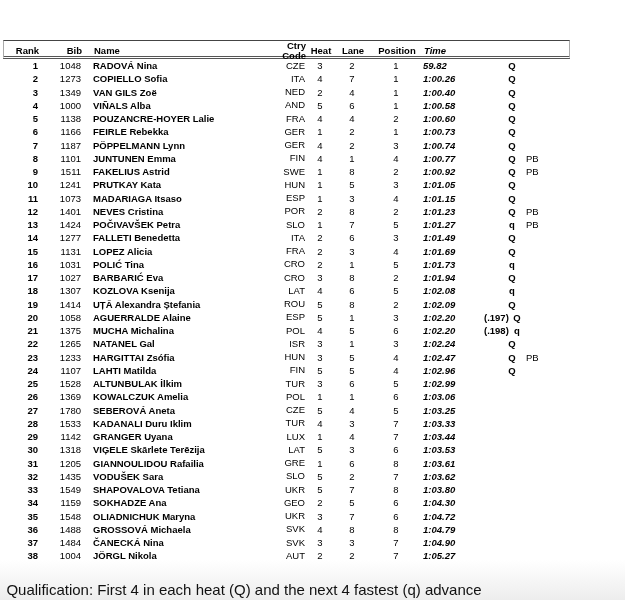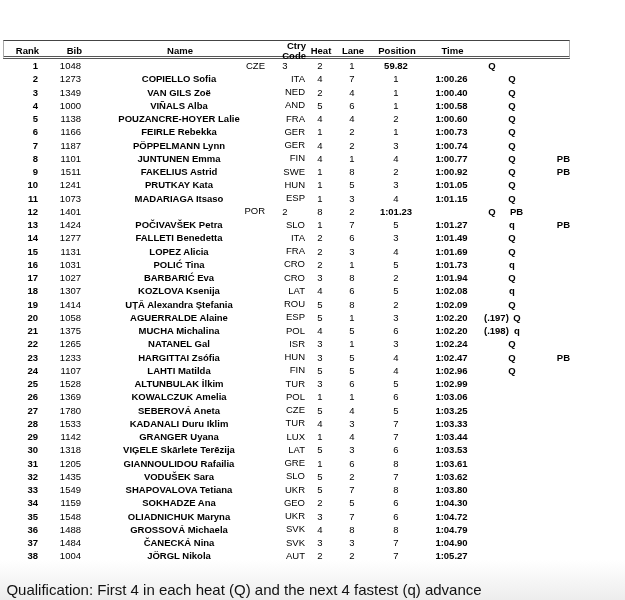--- a/index.html
+++ b/index.html
@@ -21,27 +21,27 @@
   }
   .row {
     display:grid;
     grid-template-columns:35px 43px 184px 40px 30px 34px 54px 57px minmax(24px,max-content) 16px 1fr;
     align-items:center;
     height:13.25px;
     font-size:9.5px;
   }
   .c-rank  { text-align:right; font-weight:bold; }
   .c-bib   { text-align:right; }
-  .c-name  { text-align:center; padding-left:12px; font-weight:bold; white-space:nowrap; overflow:hidden; }
+  .c-name  { text-align:left; padding-left:12px; font-weight:bold; white-space:nowrap; overflow:hidden; }
   .c-ctry  { text-align:right; padding-left:3px; white-space:pre-line; line-height:1.05; }
   .c-heat, .c-lane, .c-pos { text-align:center; }
-  .c-time  { text-align:center; font-weight:bold; white-space:nowrap; }
+  .c-time  { text-align:left; font-weight:bold; white-space:nowrap;font-style:italic; }
   .c-note  { text-align:left; padding-left:4px; font-weight:bold; white-space:nowrap; }
   .c-mark  { text-align:center; font-weight:bold; }
-  .c-pb    { text-align:right; padding-left:6px; font-weight:bold; }
+  .c-pb    { text-align:left; padding-left:6px; font-weight:normal; }
   .hdr .h  { font-weight:bold; }
   .hdr .c-name, .hdr .c-time, .hdr .c-rank, .hdr .c-bib { font-weight:bold; }
 
   .footer-band {
     position:absolute; left:0; top:560px; width:625px; height:40px;
     background:linear-gradient(#ffffff, #ededed);
   }
   .footer-note {
     position:absolute; left:4px; top:581px; width:480px;
     text-align:center; font-size:15px; color:#111;
@@ -64,20 +64,21 @@
       <div class="c-pos h">Position</div>
       <div class="c-time h">Time</div>
       <div class="c-note h"></div>
       <div class="c-mark h"></div>
       <div class="c-pb h"></div>
     </div>
     <div>
   <div class="row">
     <div class="c-rank">1</div>
     <div class="c-bib">1048</div>
+    <div class="c-name">RADOVÁ Nina</div>
     <div class="c-ctry">CZE</div>
     <div class="c-heat">3</div>
     <div class="c-lane">2</div>
     <div class="c-pos">1</div>
     <div class="c-time">59.82</div>
     <div class="c-note"></div>
     <div class="c-mark">Q</div>
     <div class="c-pb"></div>
   </div>
 
@@ -217,20 +218,21 @@
     <div class="c-pos">4</div>
     <div class="c-time">1:01.15</div>
     <div class="c-note"></div>
     <div class="c-mark">Q</div>
     <div class="c-pb"></div>
   </div>
 
   <div class="row">
     <div class="c-rank">12</div>
     <div class="c-bib">1401</div>
+    <div class="c-name">NEVES Cristina</div>
     <div class="c-ctry">POR</div>
     <div class="c-heat">2</div>
     <div class="c-lane">8</div>
     <div class="c-pos">2</div>
     <div class="c-time">1:01.23</div>
     <div class="c-note"></div>
     <div class="c-mark">Q</div>
     <div class="c-pb">PB</div>
   </div>
 

